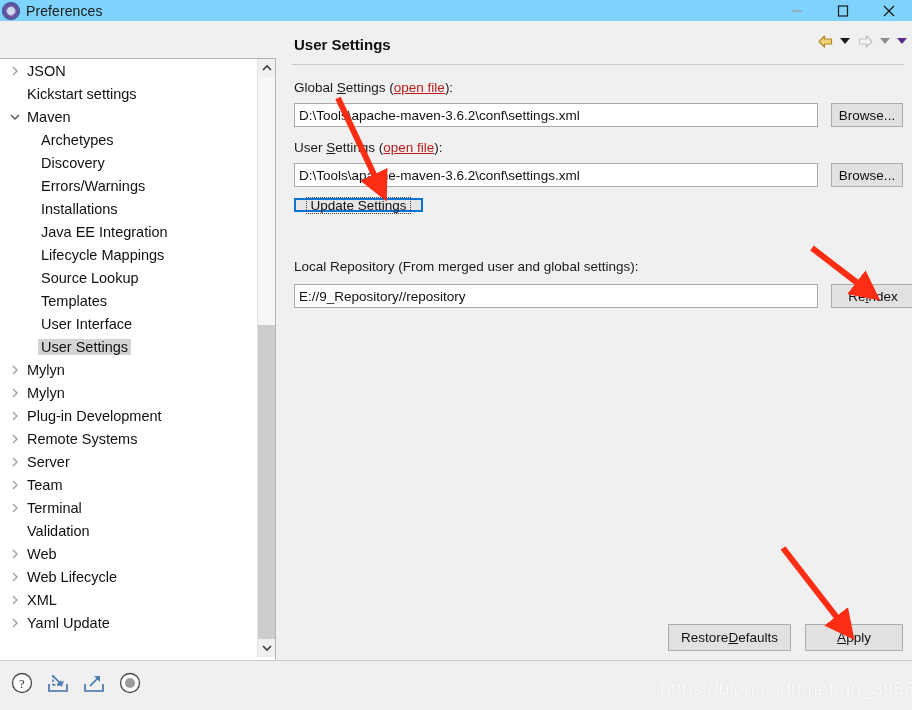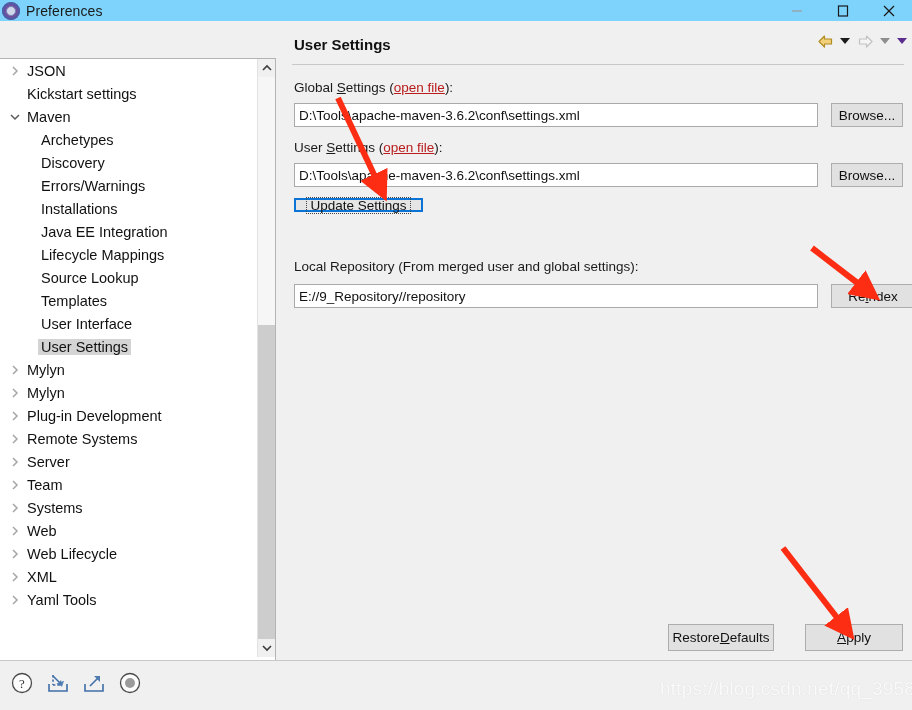--- a/index.html
+++ b/index.html
@@ -388,21 +388,26 @@
           </div>
           <span class="tree-label">Team</span>
         </div>
         <div class="tree-item">
           <div style="width: 6px; min-width: 6px;"></div>
           <div class="tw">
             <svg width="10" height="10" viewBox="0 0 10 10">
               <polyline points="3,1 7,5 3,9" fill="none" stroke="#a6a6a6" stroke-width="1.5"></polyline>
             </svg>
           </div>
-          <span class="tree-label">Systems</span>
+          <span class="tree-label">Terminal</span>
+        </div>
+        <div class="tree-item">
+          <div style="width: 6px; min-width: 6px;"></div>
+          <div class="tw"></div>
+          <span class="tree-label">Validation</span>
         </div>
         <div class="tree-item">
           <div style="width: 6px; min-width: 6px;"></div>
           <div class="tw">
             <svg width="10" height="10" viewBox="0 0 10 10">
               <polyline points="3,1 7,5 3,9" fill="none" stroke="#a6a6a6" stroke-width="1.5"></polyline>
             </svg>
           </div>
           <span class="tree-label">Web</span>
         </div>
@@ -424,21 +429,21 @@
           </div>
           <span class="tree-label">XML</span>
         </div>
         <div class="tree-item">
           <div style="width: 6px; min-width: 6px;"></div>
           <div class="tw">
             <svg width="10" height="10" viewBox="0 0 10 10">
               <polyline points="3,1 7,5 3,9" fill="none" stroke="#a6a6a6" stroke-width="1.5"></polyline>
             </svg>
           </div>
-          <span class="tree-label">Yaml Tools</span>
+          <span class="tree-label">Yaml Update</span>
         </div>
       </div>
     <div class="tree-sb">
       <div class="sb-arrow">
         <svg width="10" height="8" viewBox="0 0 10 8">
             <polyline points="1,6 5,2 9,6" fill="none" stroke="#3c3c3c" stroke-width="1.6"></polyline>
           </svg>
       </div>
       <div class="sb-track">
         <div class="sb-thumb"></div>
@@ -501,21 +506,21 @@
     </div>
 
     <div class="field-label" style="left:9px; top:233px;">Local Repository (From merged user and global settings):</div>
     <input class="text-field" style="left: 9px; top: 258px; width: 524px;" value="E://9_Repository//repository">
     <div class="btn" style="left:546px; top:258px; width:84px; height:24px;">
       <span>Re</span>
         <span class="mn">i</span>
         <span>ndex</span>
     </div>
 
-    <div class="btn" style="left:383px; top:598px; width:106px; height:27px;">
+    <div class="btn" style="left:383px; top:598px; width:123px; height:27px;">
       <span>Restore </span>
         <span class="mn">D</span>
         <span>efaults</span>
     </div>
     <div class="btn" style="left:520px; top:598px; width:98px; height:27px;">
       <span></span>
         <span class="mn">A</span>
         <span>pply</span>
     </div>
   </div>

